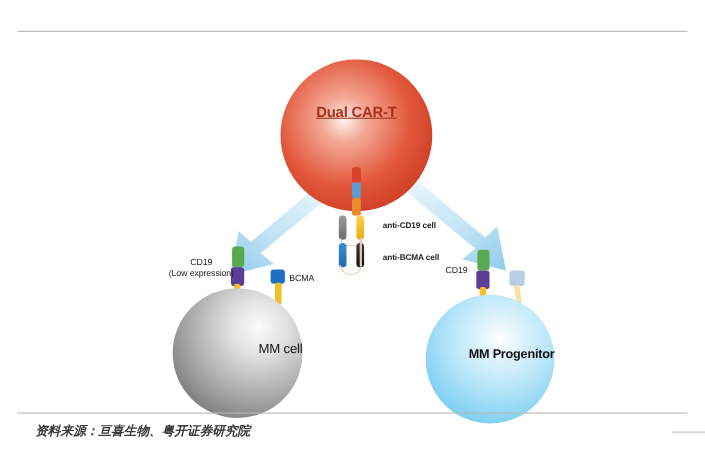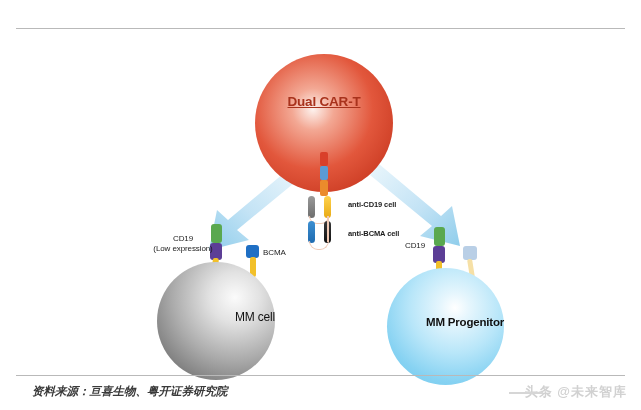--- a/index.html
+++ b/index.html
@@ -216,16 +216,15 @@
     <div class="prog-cell">
       <div class="prog-cell-label">MM Progenitor</div>
     </div>
 
   </div>
 
   <div class="rule-bottom"></div>
   <div class="source">资料来源：亘喜生物、粤开证券研究院</div>
   <div class="watermark">
     <span class="wm-strike"></span>
-    <span>头条 @未来智库</span>
   </div>
 
 </div>
 
 </body></html>

